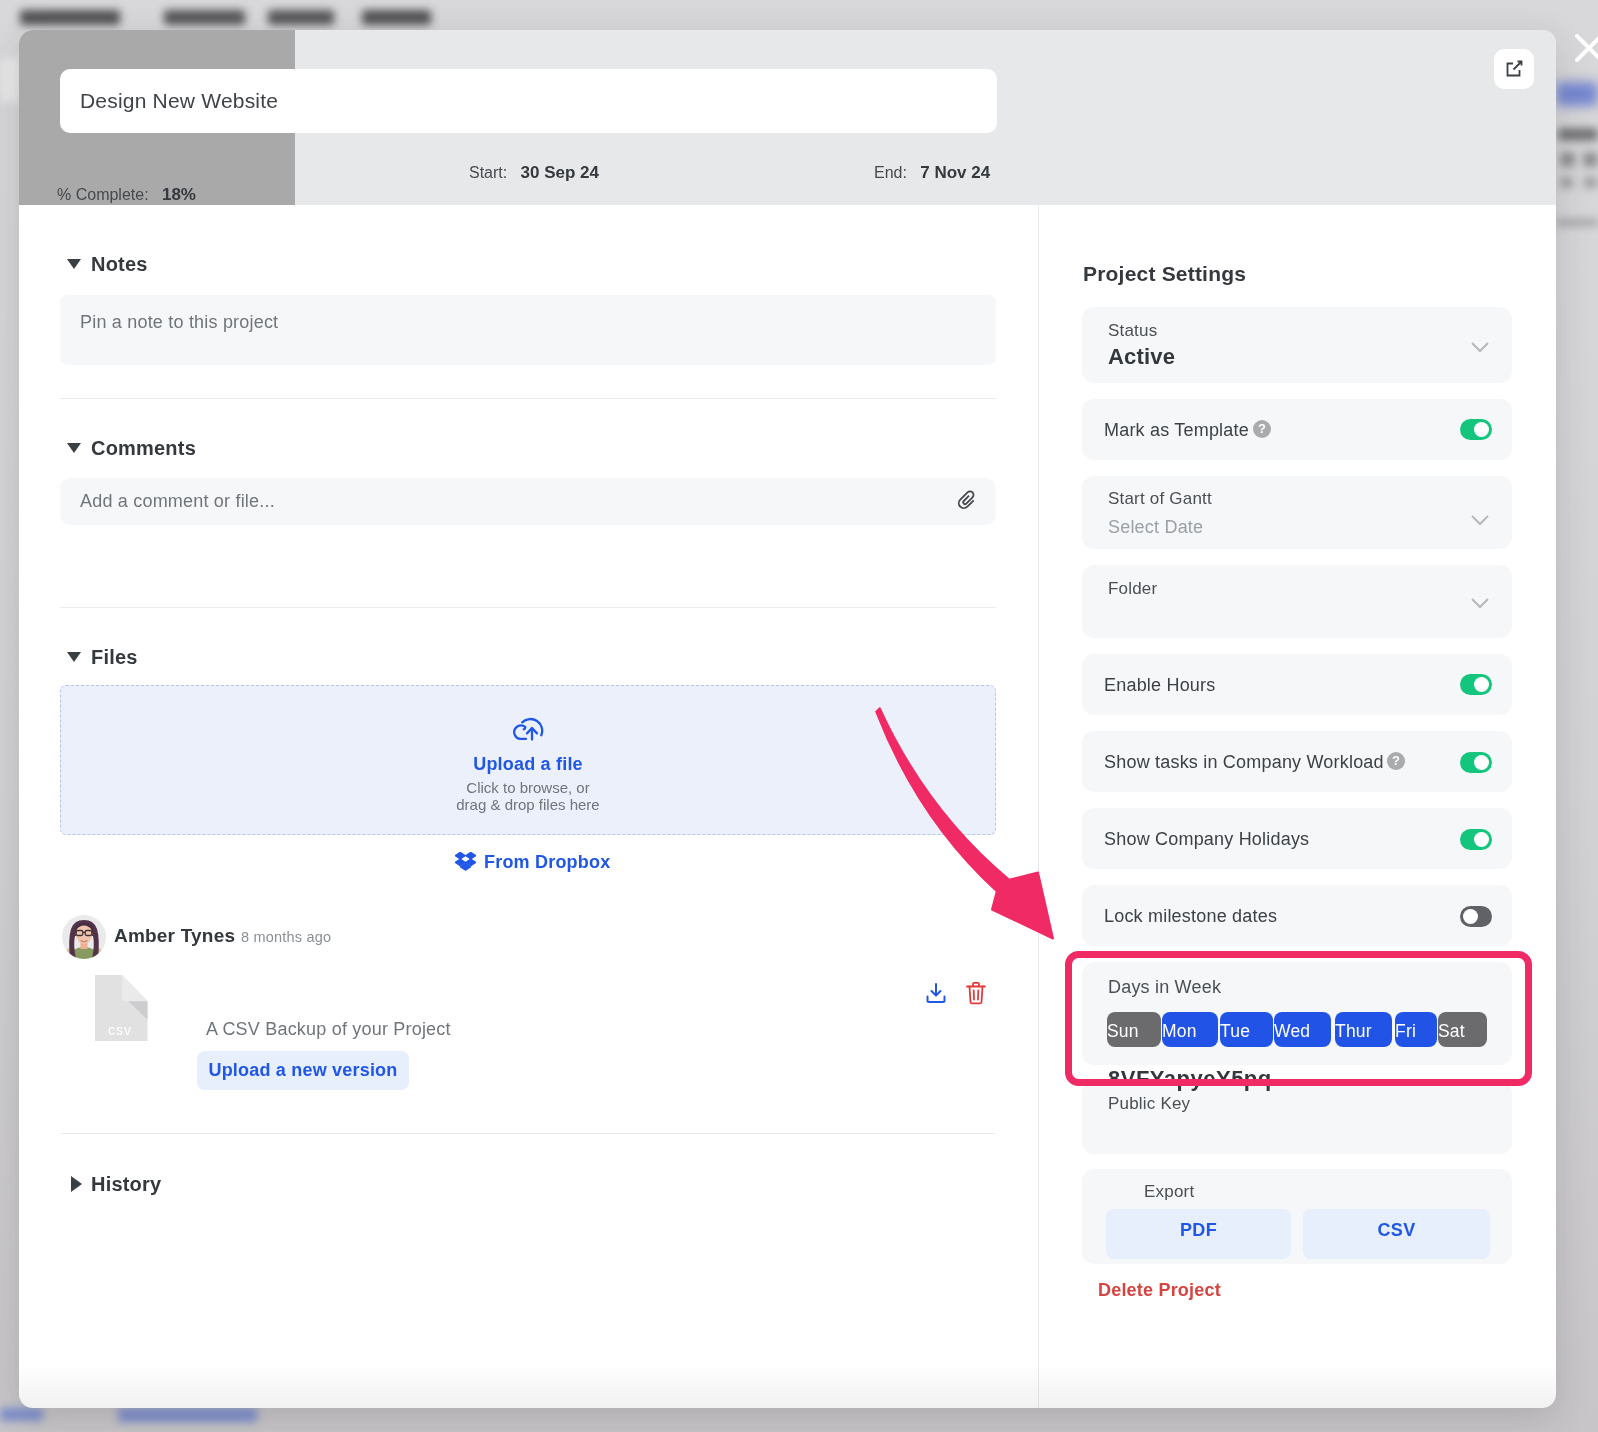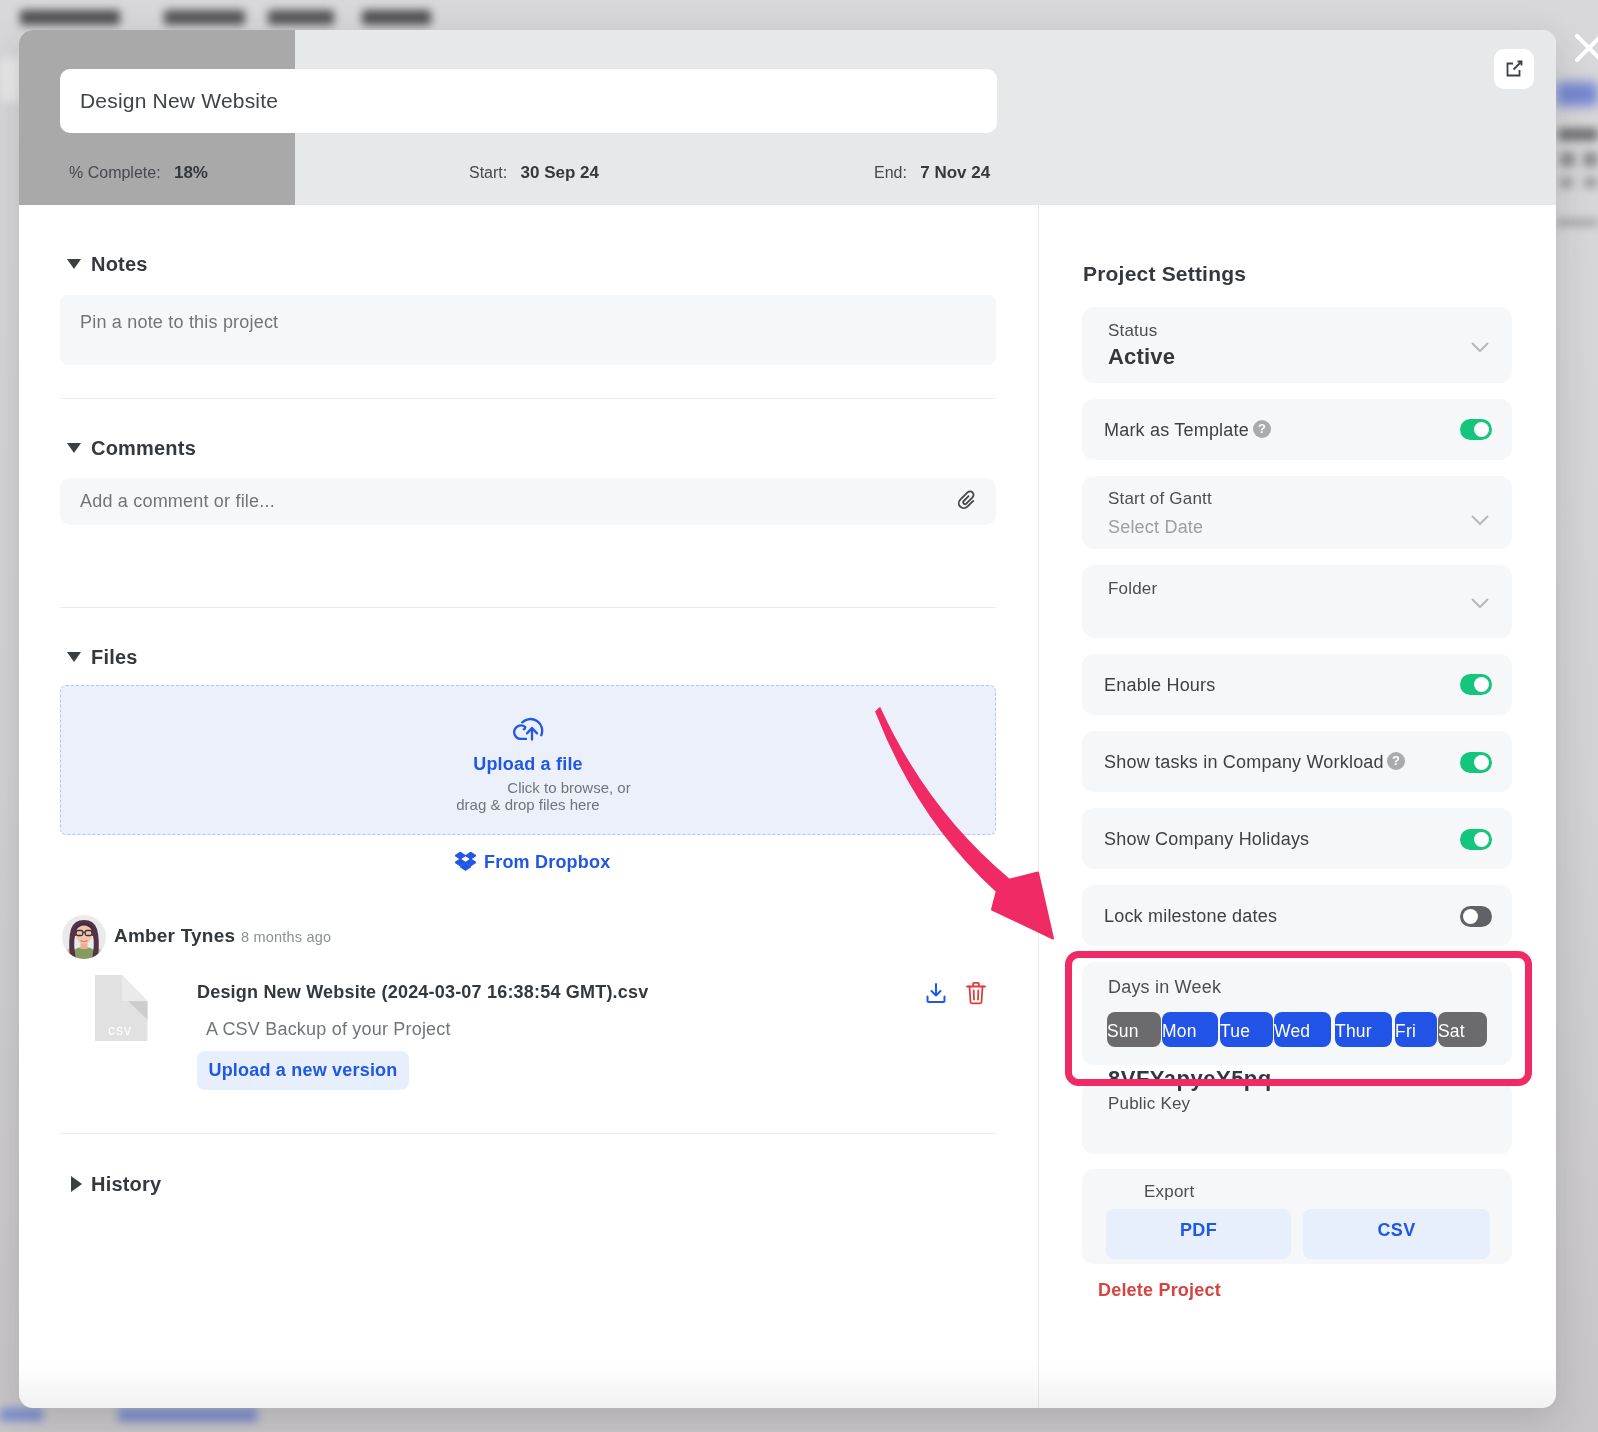--- a/index.html
+++ b/index.html
@@ -84,21 +84,21 @@
   <svg class="abs" style="left:1575px;top:34px;" width="28" height="28" viewBox="0 0 28 28">
     <path d="M2 2 L26 26 M26 2 L2 26" stroke="#fff" stroke-width="4" stroke-linecap="round"></path>
   </svg>
 
   <div class="modal">
     <div class="mhead">
       <div class="prog"></div>
       <div class="titlebox">
         <span>Design New Website</span>
       </div>
-      <div class="meta" style="left:50px;">% Complete:&nbsp;&nbsp;&nbsp;<b>18%</b></div>
+      <div class="meta" style="left:38px;margin-top:22px;">% Complete:&nbsp;&nbsp;&nbsp;<b>18%</b></div>
       <div class="meta" style="left:450px;">Start:&nbsp;&nbsp;&nbsp;<b>30 Sep 24</b></div>
       <div class="meta" style="left:855px;">End:&nbsp;&nbsp;&nbsp;<b>7 Nov 24</b></div>
       <div class="extbtn">
         <svg style="position:absolute;left:10px;top:10px;" width="20" height="20" viewBox="0 0 20 20" fill="none" stroke="#3b4044" stroke-width="1.8">
           <path d="M13.5 2.5 H17.5 V6.5"></path>
           <path d="M17 3 L9.5 10.5"></path>
           <path d="M15.5 11 V16.5 H3.5 V4.5 H9"></path>
         </svg>
       </div>
     </div>
@@ -122,21 +122,21 @@
     <div class="tri-d" style="left:48px;top:622px;"></div>
     <div class="shead" style="left:72px;top:615px;">Files</div>
     <div class="upload"></div>
     <svg class="abs" style="left:494px;top:687px;" width="31" height="24" viewBox="0 0 31 24" fill="none" stroke="#2057e5" stroke-width="2.3" stroke-linecap="round" stroke-linejoin="round">
       <path d="M13 21.9 H7.2 A 6.8 6.8 0 1 1 12.2 9.8 Q 12.6 11.8 10.8 12.4"></path>
       <path d="M9.2 5.3 A 11.8 11.8 0 0 1 28.3 18.3"></path>
       <path d="M19 22.6 V 11.3"></path>
       <path d="M14 16.4 L 19 11 L 24 16.4"></path>
     </svg>
     <div class="bluebold" style="left:41px;top:723px;width:936px;text-align:center;">Upload a file</div>
-    <div class="gsmall" style="left:41px;top:749px;width:936px;margin-left:41px;">Click to browse, or</div>
+    <div class="gsmall" style="left:41px;top:749px;width:936px;">Click to browse, or</div>
     <div class="gsmall" style="left:41px;top:766px;width:936px;">drag &amp; drop files here</div>
     <svg class="abs" style="left:436px;top:822px;" width="21" height="21" viewBox="0 0 24 23.5" fill="#2057e5" stroke="#2057e5" stroke-width="1.2" stroke-linejoin="round">
       <path d="M6 0 L12 3.9 L6 7.8 L0 3.9 Z"></path>
       <path d="M18 0 L24 3.9 L18 7.8 L12 3.9 Z"></path>
       <path d="M6 7.8 L12 11.7 L6 15.6 L0 11.7 Z"></path>
       <path d="M18 7.8 L24 11.7 L18 15.6 L12 11.7 Z"></path>
       <path d="M6 16.7 L12 20.6 L18 16.7 L12 12.9 Z"></path>
     </svg>
     <div class="bluebold" style="left:465px;top:821px;">From Dropbox</div>
 
@@ -163,21 +163,20 @@
     </svg>
     <div class="cvalue" style="left:95px;top:895px;font-size:19px;">Amber Tynes</div>
     <div class="abs" style="left:222px;top:899px;font-size:14.5px;color:#8a8f94;letter-spacing:.2px;">8 months ago</div>
 
     <svg class="csvicon" width="53" height="66" viewBox="0 0 53 66">
       <path d="M0 0 H27 L52.5 26 V66 H0 Z" fill="#e1e1e2"></path>
       <path d="M27 0 L52.5 26 L27 26 Z" fill="#eaeaeb"></path>
       <path d="M33 26.2 L52.5 26.2 L52.5 44.5 Z" fill="#cdcdcf"></path>
       <text x="13" y="60" font-family="Liberation Sans, sans-serif" font-size="14" fill="#fff" letter-spacing="1">csv</text>
     </svg>
-    <div class="cvalue" style="left:178px;top:951px;font-size:18px;">Design New Website (2024-03-07 16:38:54 GMT).csv</div>
     <div class="ph" style="left:187px;top:987px;">A CSV Backup of your Project</div>
     <div class="fbtn" style="left:178px;top:1021px;width:212px;height:39px;line-height:39px;">Upload a new version</div>
     <svg class="abs" style="left:905px;top:951px;" width="24" height="24" viewBox="0 0 24 24" fill="none" stroke="#2057e5" stroke-width="2" stroke-linecap="round" stroke-linejoin="round">
       <path d="M12 3 V14"></path>
       <path d="M7.5 10 L12 14.5 L16.5 10"></path>
       <path d="M3.5 15.5 V19.5 a1.5 1.5 0 0 0 1.5 1.5 H19 a1.5 1.5 0 0 0 1.5-1.5 V15.5"></path>
     </svg>
     <svg class="abs" style="left:946px;top:951px;" width="22" height="24" viewBox="0 0 22 24" fill="none" stroke="#e23b3b" stroke-width="1.8" stroke-linecap="round">
       <path d="M2 5.5 H20"></path>
       <path d="M8 5 V3 a1.2 1.2 0 0 1 1.2-1.2 h3.6 A1.2 1.2 0 0 1 14 3 V5"></path>

